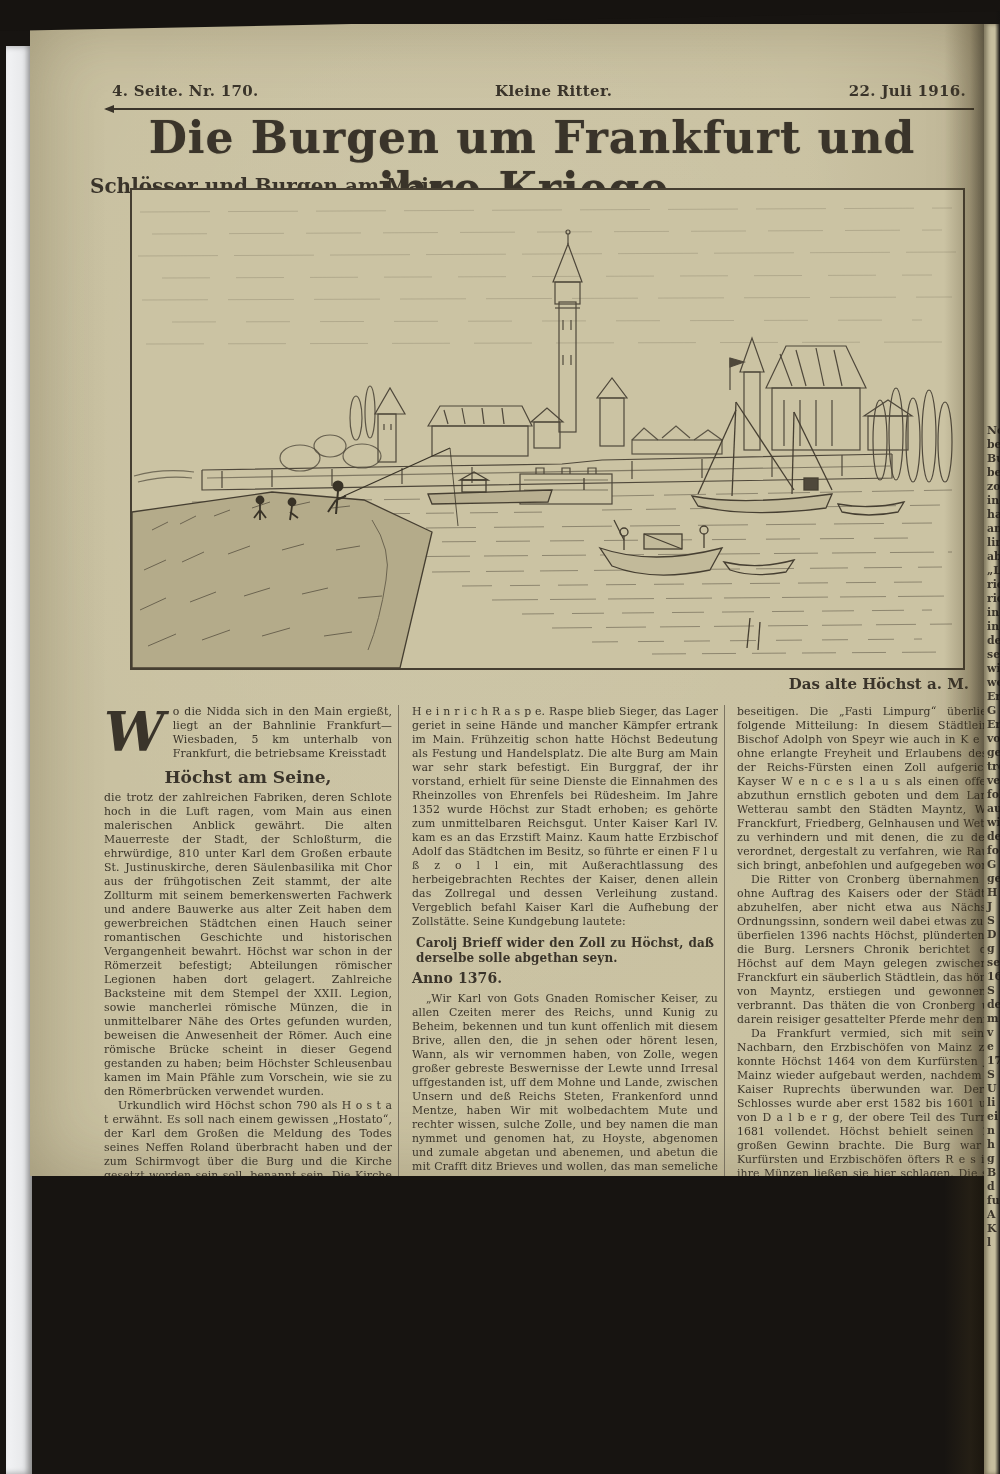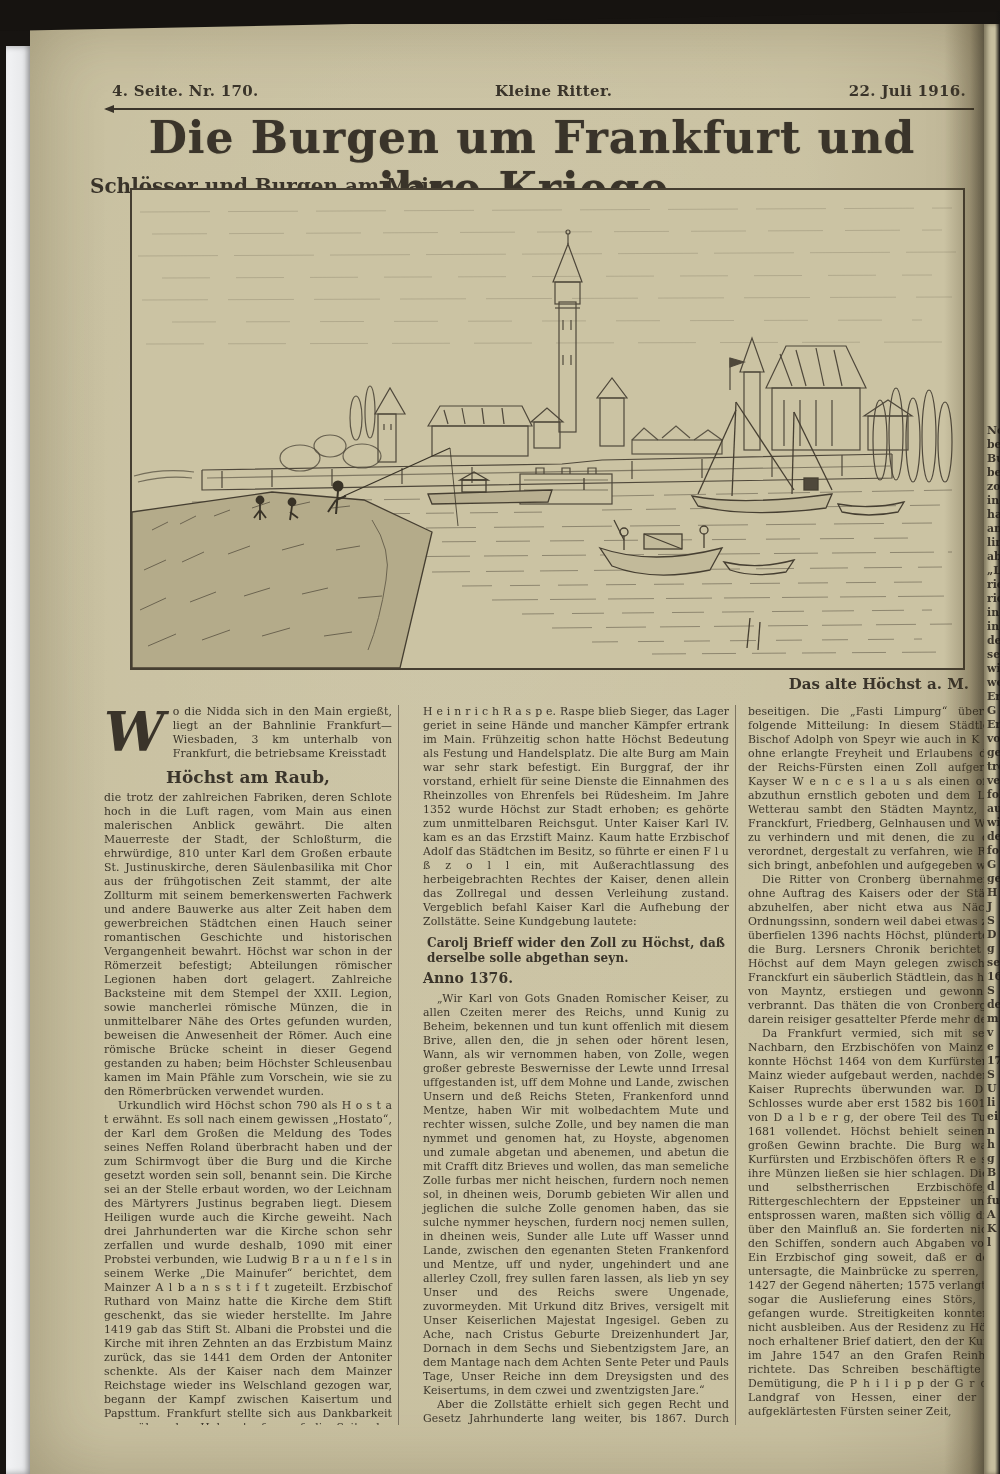--- a/index.html
+++ b/index.html
@@ -10,21 +10,21 @@
   }
   .scene{position:absolute;inset:0;}
   
   .paper-edge-left{
     position:absolute;left:6px;top:46px;width:26px;bottom:0;
     background:linear-gradient(90deg,#f2f3f5 0%,#e7e8ea 70%,#cfcfcf 100%);
     box-shadow:inset -4px 0 6px rgba(0,0,0,.35);
   }
   
   .page{
-    position:absolute;left:30px;top:24px;width:970px;height:1450px;
+    position:absolute;left:30px;top:24px;width:970px;height:1152px;
     background:
       radial-gradient(ellipse at 45% 35%, rgba(255,255,255,.08), rgba(0,0,0,0) 60%),
       linear-gradient(90deg,#c2ba9a 0%,#c9c1a1 8%,#cac2a2 80%,#bfb697 100%);
     color:#3a342a;overflow:hidden;
     box-shadow:inset 0 0 70px rgba(80,66,36,.28);
   }
   .top-black-bar{
     position:absolute;left:0;top:0;width:1000px;height:34px;background:#161310;
     clip-path:polygon(0 0,100% 0,100% 11px,0 31px);
   }
@@ -55,21 +55,21 @@
     box-sizing:border-box;
   }
   figcaption{
     margin-top:5px;text-align:right;font-weight:bold;font-size:15px;
   }
   .columns{
     position:absolute;top:681px;left:0;width:1010px;height:720px;
     padding-left:74px;display:flex;overflow:hidden;box-sizing:border-box;
   }
   .col{width:288px;flex:none;}
-  .col.c2{width:306px;border-left:1px solid #7a7260;padding-left:24px;margin-left:6px;}
+  .col.c2{width:306px;border-left:1px solid #7a7260;padding-left:13px;margin-left:6px;}
   .col.c3{width:330px;border-left:1px solid #7a7260;padding-left:12px;margin-left:6px;}
   .col p{
     margin:0;font-size:10.9px;line-height:14px;text-align:justify;
     letter-spacing:.1px;
   }
   .col p.ind{text-indent:14px;}
   .dropcap{
     float:left;font-size:54px;line-height:50px;font-weight:bold;
     padding:2px 8px 0 0;font-style:italic;
   }
@@ -290,22 +290,22 @@
               <path d="M160 316 L158 330 M158 322 L166 328"></path>
             </g>
           </g>
         </svg>
       </div>
       <figcaption>Das alte Höchst a. M.</figcaption>
     </figure>
 
     <div class="columns">
       <div class="col c1">
-        <p><span class="dropcap">W</span><span>o die Nidda sich in den Main ergießt, liegt an der Bahnlinie Frankfurt—Wiesbaden, 3 km unterhalb von Frankfurt, die betriebsame Kreisstadt</span></p>
-        <h3 class="sect-head">Höchst am Raub,</h3>
+        <p><span class="dropcap">W</span><span>o die Nidda sich in den Main ergießt, liegt an der Bahnlinie Frankfurt—Wiesbaden, 5 km unterhalb von Frankfurt, die betriebsame Kreisstadt</span></p>
+        <h3 class="sect-head">Höchst am Seine,</h3>
         <p>die trotz der zahlreichen Fabriken, deren Schlote hoch in die Luft ragen, vom Main aus einen malerischen Anblick gewährt. Die alten Mauerreste der Stadt, der Schloßturm, die ehrwürdige, 810 unter Karl dem Großen erbaute St. Justinuskirche, deren Säulenbasilika mit Chor aus der frühgotischen Zeit stammt, der alte Zollturm mit seinem bemerkenswerten Fachwerk und andere Bauwerke aus alter Zeit haben dem gewerbreichen Städtchen einen Hauch seiner romantischen Geschichte und historischen Vergangenheit bewahrt. Höchst war schon in der Römerzeit befestigt; Abteilungen römischer Legionen haben dort gelagert. Zahlreiche Backsteine mit dem Stempel der XXII. Legion, sowie mancherlei römische Münzen, die in unmittelbarer Nähe des Ortes gefunden wurden, beweisen die Anwesenheit der Römer. Auch eine römische Brücke scheint in dieser Gegend gestanden zu haben; beim Höchster Schleusenbau kamen im Main Pfähle zum Vorschein, wie sie zu den Römerbrücken verwendet wurden.</p>
         <p class="ind">Urkundlich wird Höchst schon 790 als H o s t a t erwähnt. Es soll nach einem gewissen „Hostato“, der Karl dem Großen die Meldung des Todes seines Neffen Roland überbracht haben und der zum Schirmvogt über die Burg und die Kirche gesetzt worden sein soll, benannt sein. Die Kirche sei an der Stelle erbaut worden, wo der Leichnam des Märtyrers Justinus begraben liegt. Diesem Heiligen wurde auch die Kirche geweiht. Nach drei Jahrhunderten war die Kirche schon sehr zerfallen und wurde deshalb, 1090 mit einer Probstei verbunden, wie Ludwig B r a u n f e l s in seinem Werke „Die Mainufer“ berichtet, dem Mainzer A l b a n s s t i f t zugeteilt. Erzbischof Ruthard von Mainz hatte die Kirche dem Stift geschenkt, das sie wieder herstellte. Im Jahre 1419 gab das Stift St. Albani die Probstei und die Kirche mit ihren Zehnten an das Erzbistum Mainz zurück, das sie 1441 dem Orden der Antoniter schenkte. Als der Kaiser nach dem Mainzer Reichstage wieder ins Welschland gezogen war, begann der Kampf zwischen Kaisertum und Papsttum. Frankfurt stellte sich aus Dankbarkeit gegenüber den Hohenstaufen auf die Seite des Kaisers, zog sich so den Zorn des Kirchenfürsten zu und wurde von ihm mit dem Banne belegt. Der Mainzer Erzbischof fiel in Frankfurt ein. Bei Höchst kam es 1246 zu einer Schlacht zwischen den Gegenkönigen Konrad und dem mit Hilfe des Papstes Innozenz IV. gewählten Landgrafen von Thüringen,</p>
       </div>
       <div class="col c2">
         <p>H e i n r i c h  R a s p e.  Raspe blieb Sieger, das Lager geriet in seine Hände und mancher Kämpfer ertrank im Main. Frühzeitig schon hatte Höchst Bedeutung als Festung und Handelsplatz. Die alte Burg am Main war sehr stark befestigt. Ein Burggraf, der ihr vorstand, erhielt für seine Dienste die Einnahmen des Rheinzolles von Ehrenfels bei Rüdesheim. Im Jahre 1352 wurde Höchst zur Stadt erhoben; es gehörte zum unmittelbaren Reichsgut. Unter Kaiser Karl IV. kam es an das Erzstift Mainz. Kaum hatte Erzbischof Adolf das Städtchen im Besitz, so führte er einen F l u ß z o l l ein, mit Außerachtlassung des herbeigebrachten Rechtes der Kaiser, denen allein das Zollregal und dessen Verleihung zustand. Vergeblich befahl Kaiser Karl die Aufhebung der Zollstätte. Seine Kundgebung lautete:</p>
         <p class="centerbold">Carolj Brieff wider den Zoll zu Höchst, daß derselbe solle abgethan seyn.</p>
         <p class="centerbold anno">Anno 1376.</p>
         <p class="ind">„Wir Karl von Gots Gnaden Romischer Keiser, zu allen Czeiten merer des Reichs, unnd Kunig zu Beheim, bekennen und tun kunt offenlich mit diesem Brive, allen den, die jn sehen oder hörent lesen, Wann, als wir vernommen haben, von Zolle, wegen großer gebreste Beswernisse der Lewte unnd Irresal uffgestanden ist, uff dem Mohne und Lande, zwischen Unsern und deß Reichs Steten, Frankenford unnd Mentze, haben Wir mit wolbedachtem Mute und rechter wissen, sulche Zolle, und bey namen die man nymmet und genomen hat, zu Hoyste, abgenomen und zumale abgetan und abenemen, und abetun die mit Crafft ditz Brieves und wollen, das man semeliche Zolle furbas mer nicht heischen, furdern noch nemen sol, in dheinen weis, Dorumb gebieten Wir allen und jeglichen die sulche Zolle genomen haben, das sie sulche nymmer heyschen, furdern nocj nemen sullen, in dheinen weis, Sunder alle Lute uff Wasser unnd Lande, zwischen den egenanten Steten Frankenford und Mentze, uff und nyder, ungehindert und ane allerley Czoll, frey sullen faren lassen, als lieb yn sey Unser und des Reichs swere Ungenade, zuvormeyden. Mit Urkund ditz Brives, versigelt mit Unser Keiserlichen Majestat Ingesigel. Geben zu Ache, nach Cristus Geburte Dreizenhundert Jar, Dornach in dem Sechs und Siebentzigstem Jare, an dem Mantage nach dem Achten Sente Peter und Pauls Tage, Unser Reiche inn dem Dreysigsten und des Keisertums, in dem czwei und zwentzigsten Jare.“</p>
         <p class="ind">Aber die Zollstätte erhielt sich gegen Recht und Gesetz Jahrhunderte lang weiter, bis 1867. Durch diese Zollstätte wurde die Schiffahrt stark behindert. Der Kaiser erlaubte deshalb Frankfurt und den verbündeten Städten, die Zollstätte mit Gewalt zu</p>
       </div>

